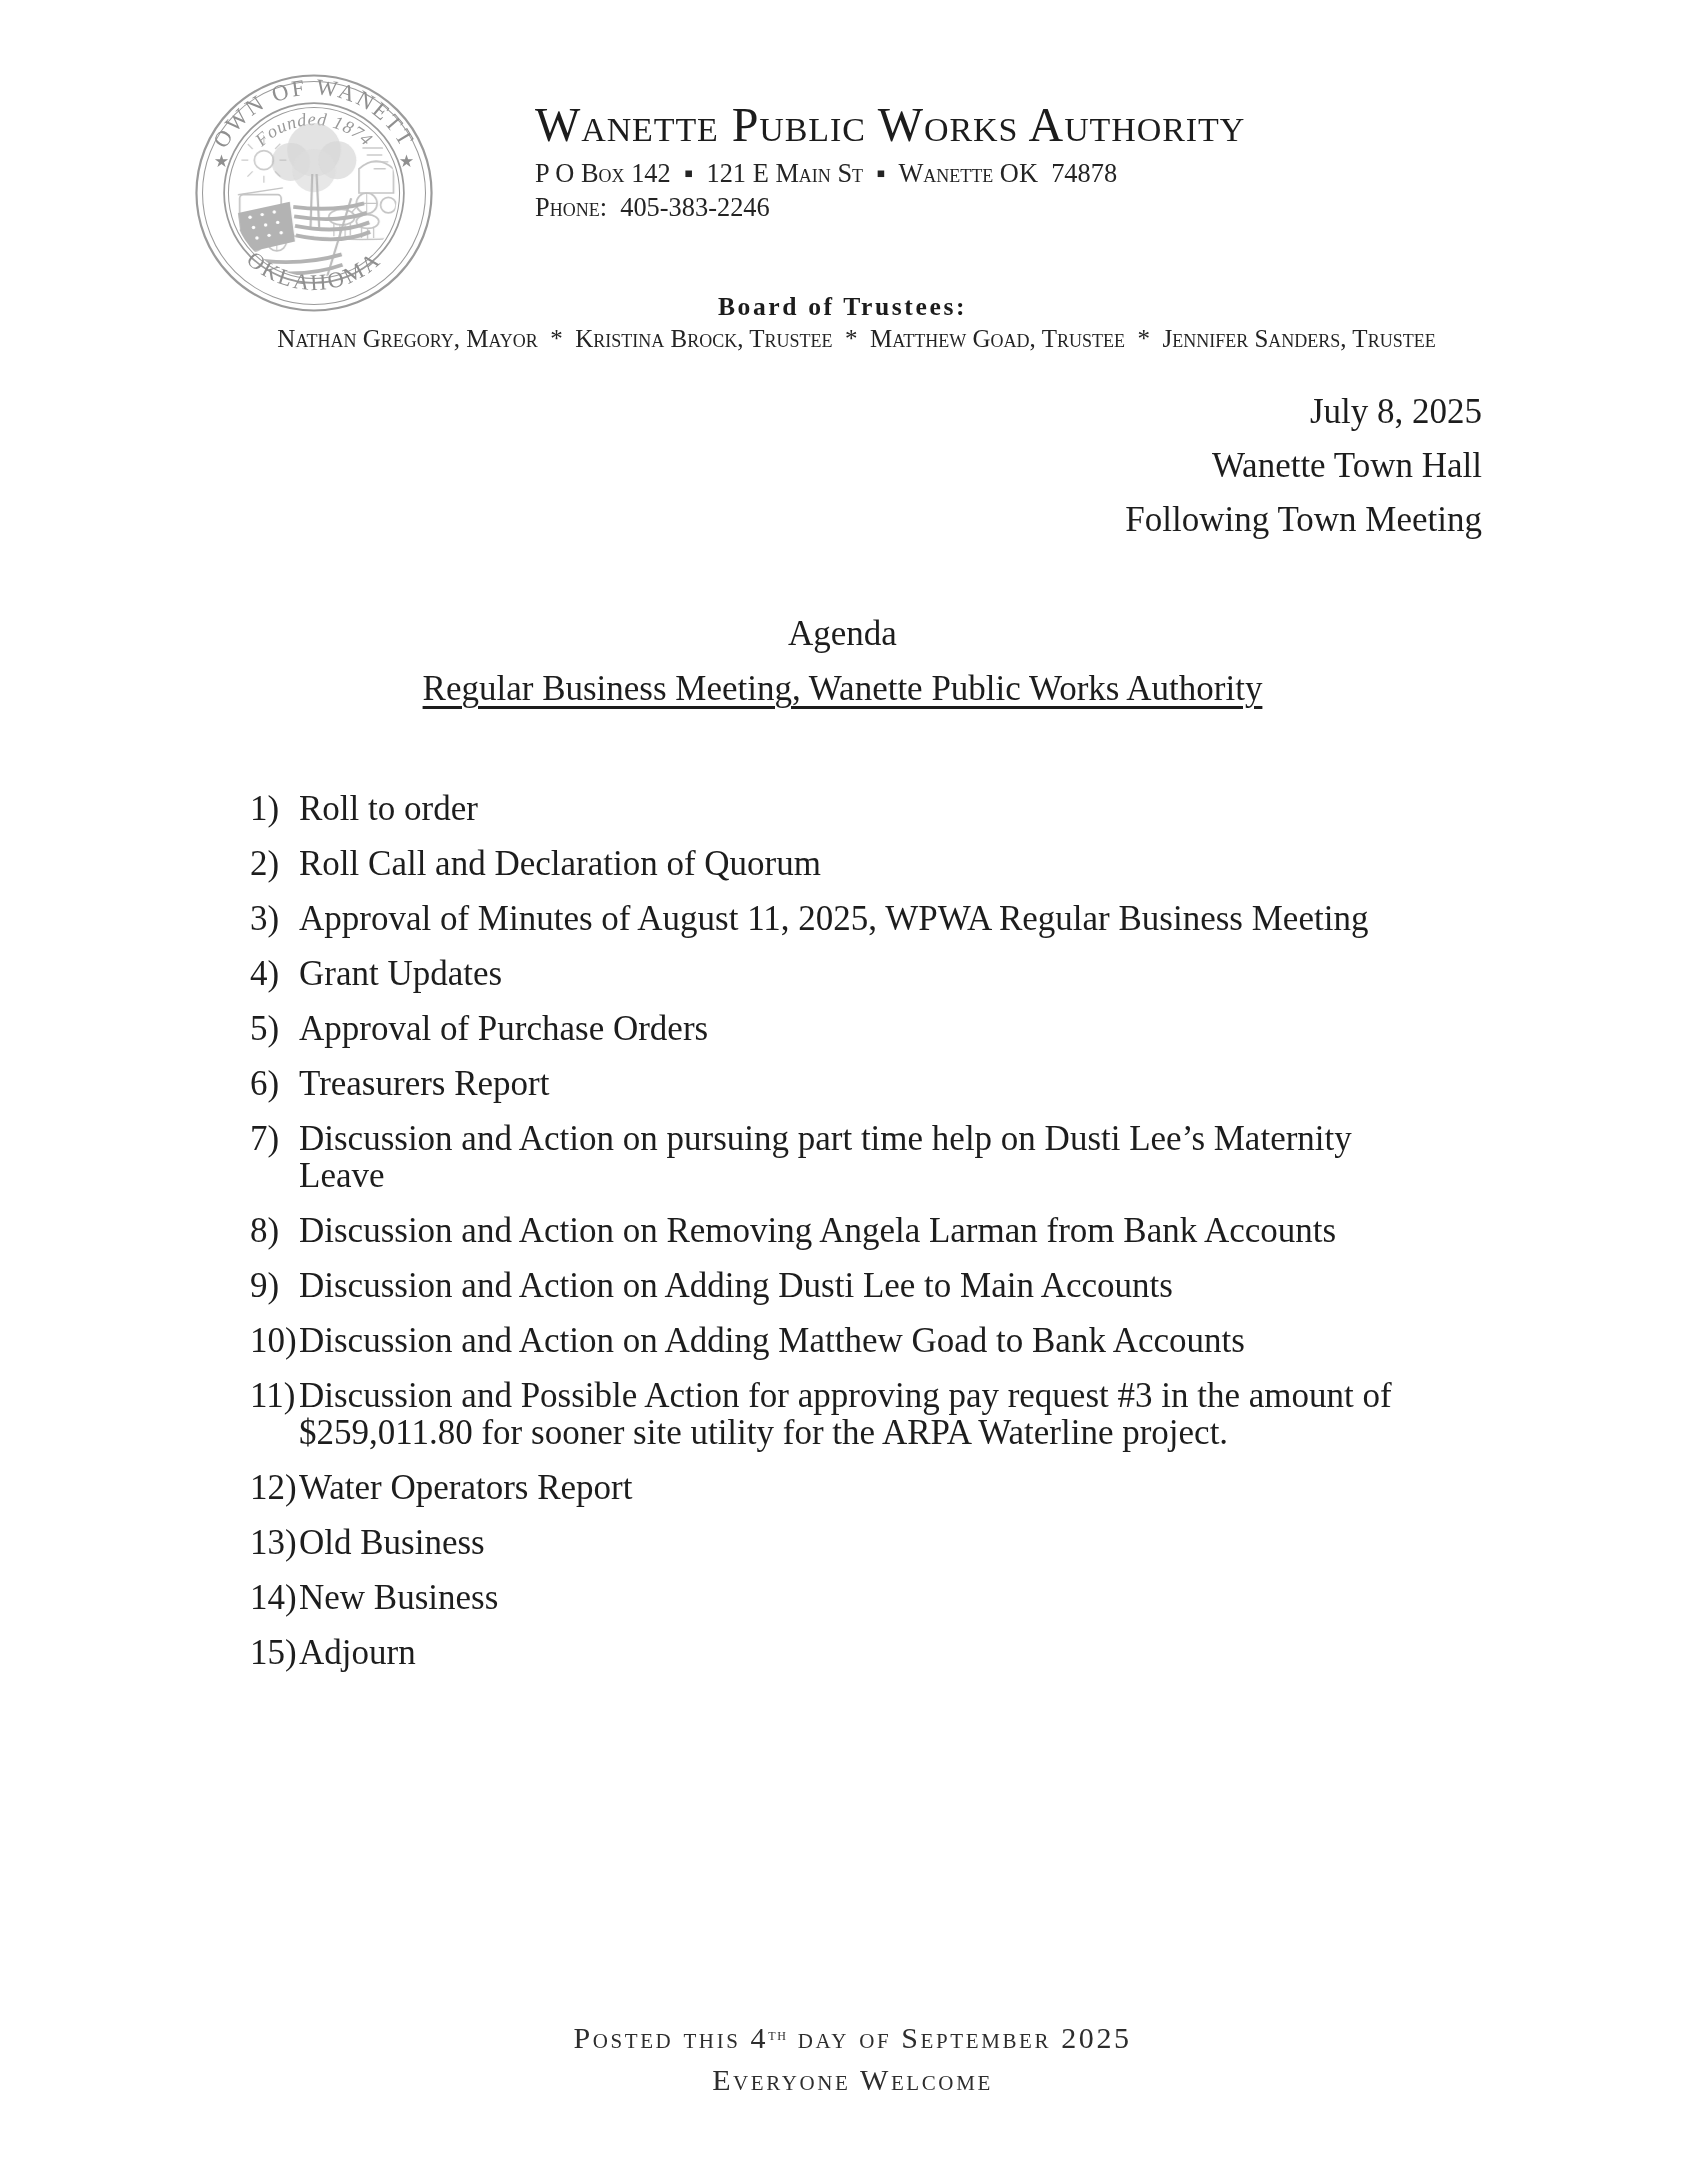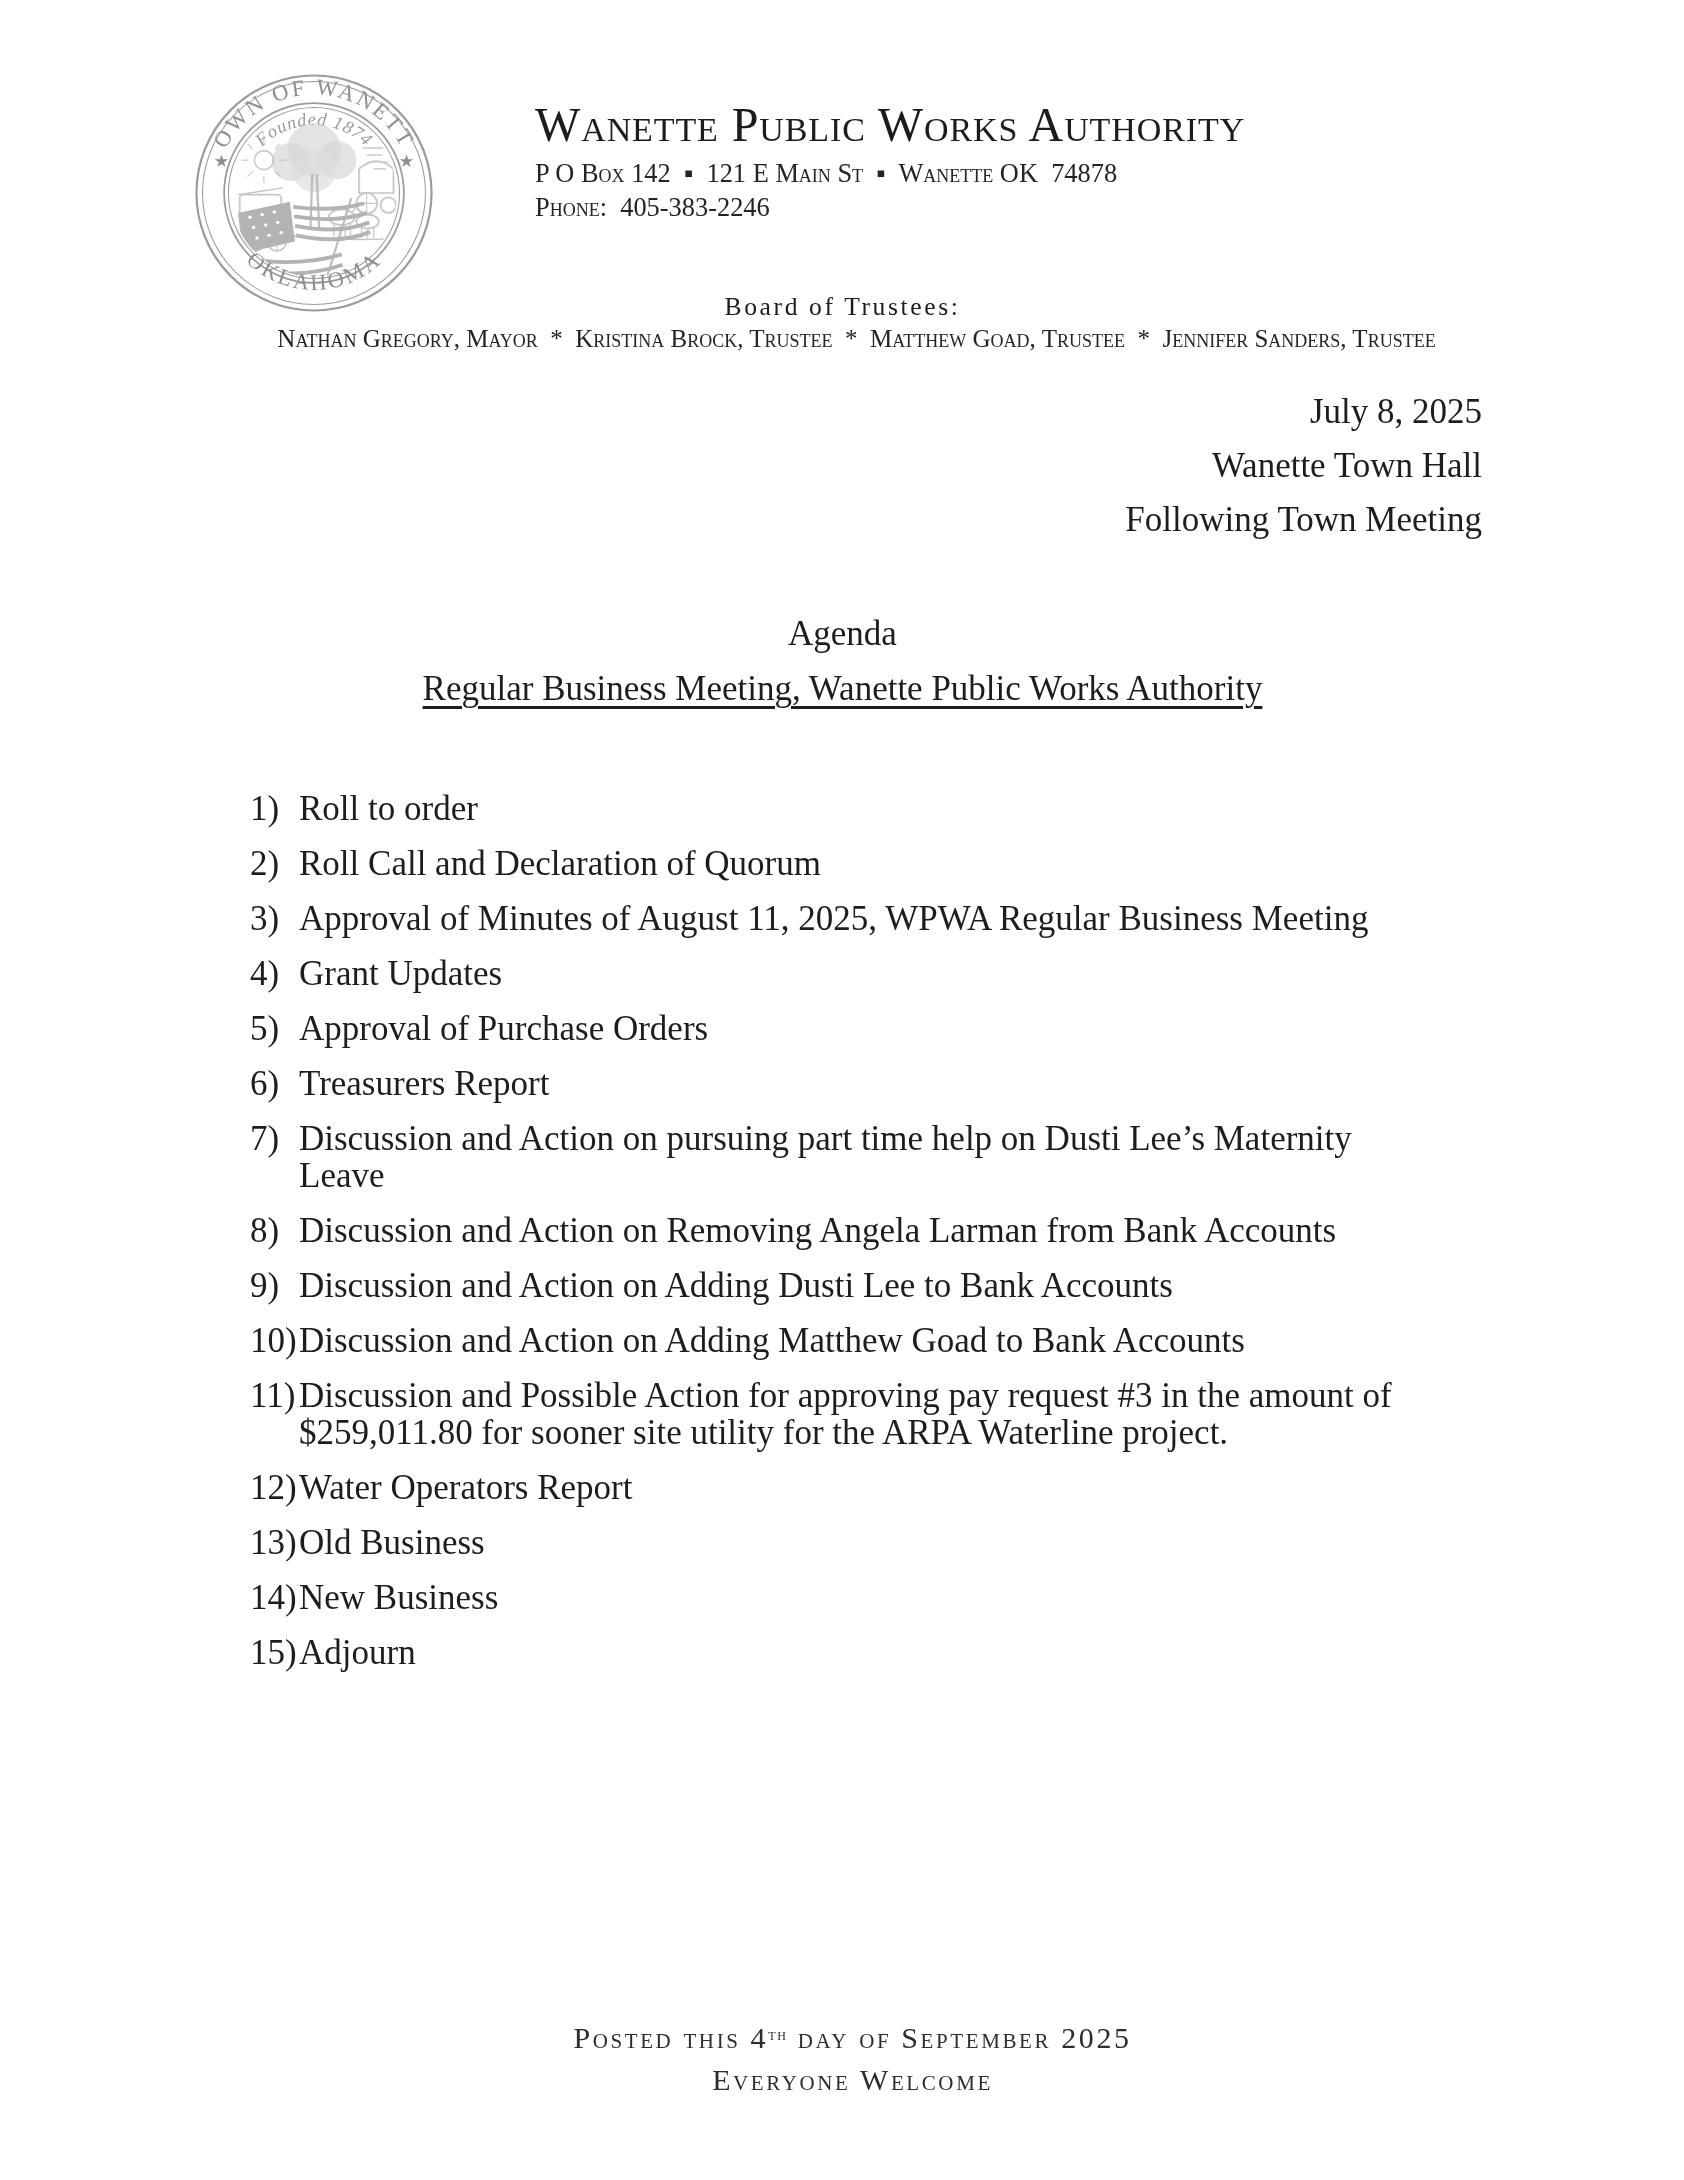--- a/index.html
+++ b/index.html
@@ -11,21 +11,21 @@
   .seal{position:absolute;left:193px;top:72px;width:242px;height:242px;}
   .seal-arc-text{font-family:"Liberation Serif","DejaVu Serif",serif;font-size:26px;letter-spacing:3px;fill:#8f8f8f;}
   .seal-founded{font-family:"Liberation Serif","DejaVu Serif",serif;font-size:21px;font-style:italic;letter-spacing:1px;fill:#9a9a9a;}
   .seal-star{font-family:"DejaVu Sans",sans-serif;font-size:20px;fill:#8f8f8f;}
   .letterhead{position:absolute;left:535px;top:97px;}
   .org-name{font-variant:small-caps;font-size:48px;line-height:56px;letter-spacing:0.9px;color:#1c1c1c;}
   .org-address{margin-top:3.4px;font-variant:small-caps;font-size:26.4px;line-height:34px;white-space:pre;color:#242424;}
   .org-phone{font-variant:small-caps;font-size:26.4px;line-height:34px;white-space:pre;color:#242424;}
   
   .board{position:absolute;left:0;top:291px;width:100%;text-align:center;}
-  .board-heading{font-size:25.6px;font-weight:400;letter-spacing:2.6px;line-height:32px;color:#1c1c1c;}
+  .board-heading{font-size:25.6px;font-weight:700;letter-spacing:2.6px;line-height:32px;color:#1c1c1c;}
   .board-members{font-variant:small-caps;font-size:25px;line-height:31.5px;white-space:pre;color:#242424;padding-left:28px;}
   
   .meeting-info{position:absolute;right:203px;top:385px;text-align:right;font-size:35px;line-height:54px;color:#1d1d1d;}
   
   .agenda-heading{position:absolute;left:0;top:606px;width:100%;text-align:center;font-size:35px;line-height:55px;color:#1d1d1d;}
   .agenda-subtitle{text-decoration:underline;text-decoration-thickness:2.6px;text-underline-offset:6px;}
   
   .agenda-list{position:absolute;left:250px;top:790px;margin:0;padding:0;list-style:none;font-size:35px;color:#1d1d1d;}
   .agenda-item{position:relative;padding-left:49px;line-height:37px;margin-bottom:18px;max-width:1133px;}
   .item-num{position:absolute;left:0;top:0;}
@@ -177,21 +177,21 @@
     <li class="agenda-item">
       <span class="item-num">7)</span>
       <div>Discussion and Action on pursuing part time help on Dusti Lee’s Maternity Leave</div>
     </li>
     <li class="agenda-item">
       <span class="item-num">8)</span>
       <div>Discussion and Action on Removing Angela Larman from Bank Accounts</div>
     </li>
     <li class="agenda-item">
       <span class="item-num">9)</span>
-      <div>Discussion and Action on Adding Dusti Lee to Bank Accounts</div>
+      <div>Discussion and Action on Adding Dusti Lee to Main Accounts</div>
     </li>
     <li class="agenda-item">
       <span class="item-num">10)</span>
       <div>Discussion and Action on Adding Matthew Goad to Bank Accounts</div>
     </li>
     <li class="agenda-item">
       <span class="item-num">11)</span>
       <div>Discussion and Possible Action for approving pay request #3 in the amount of</div>
       <div>$259,011.80 for sooner site utility for the ARPA Waterline project.</div>
     </li>

